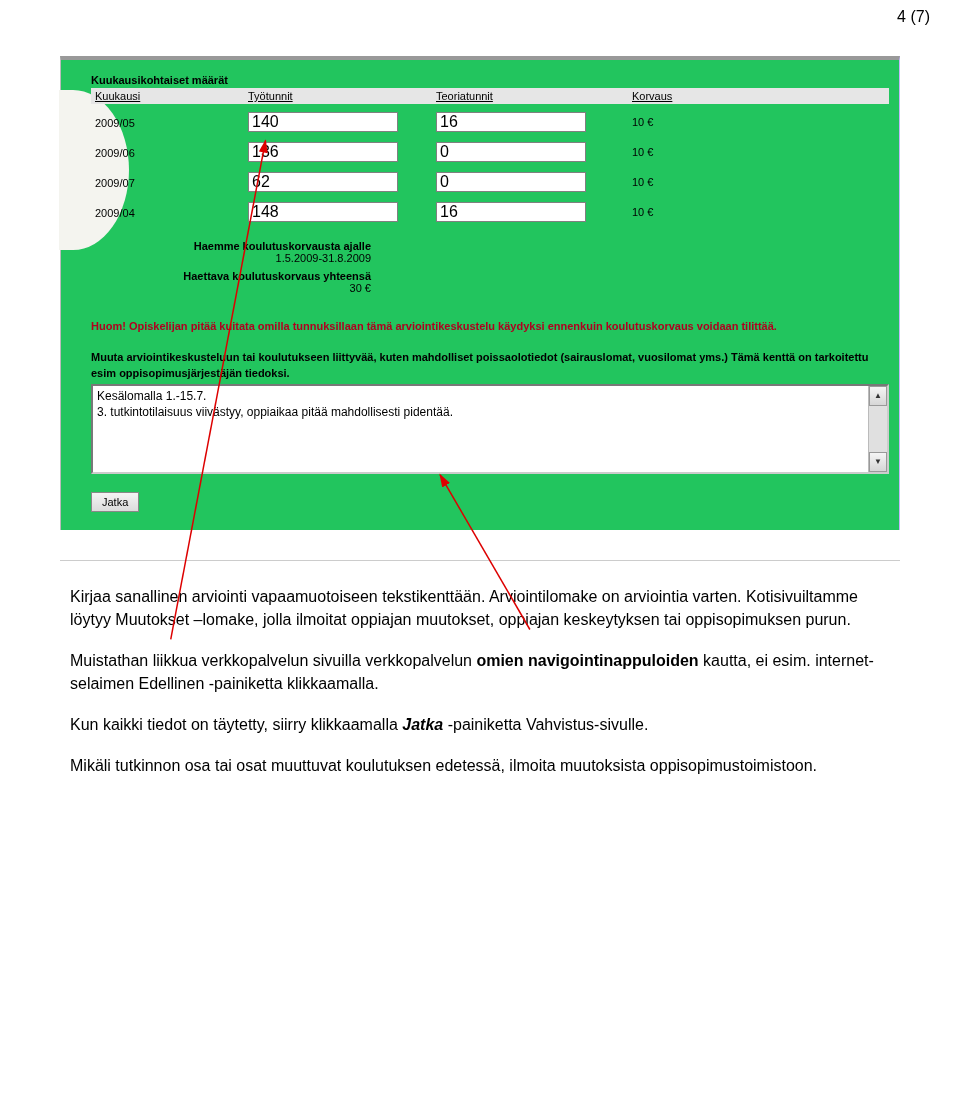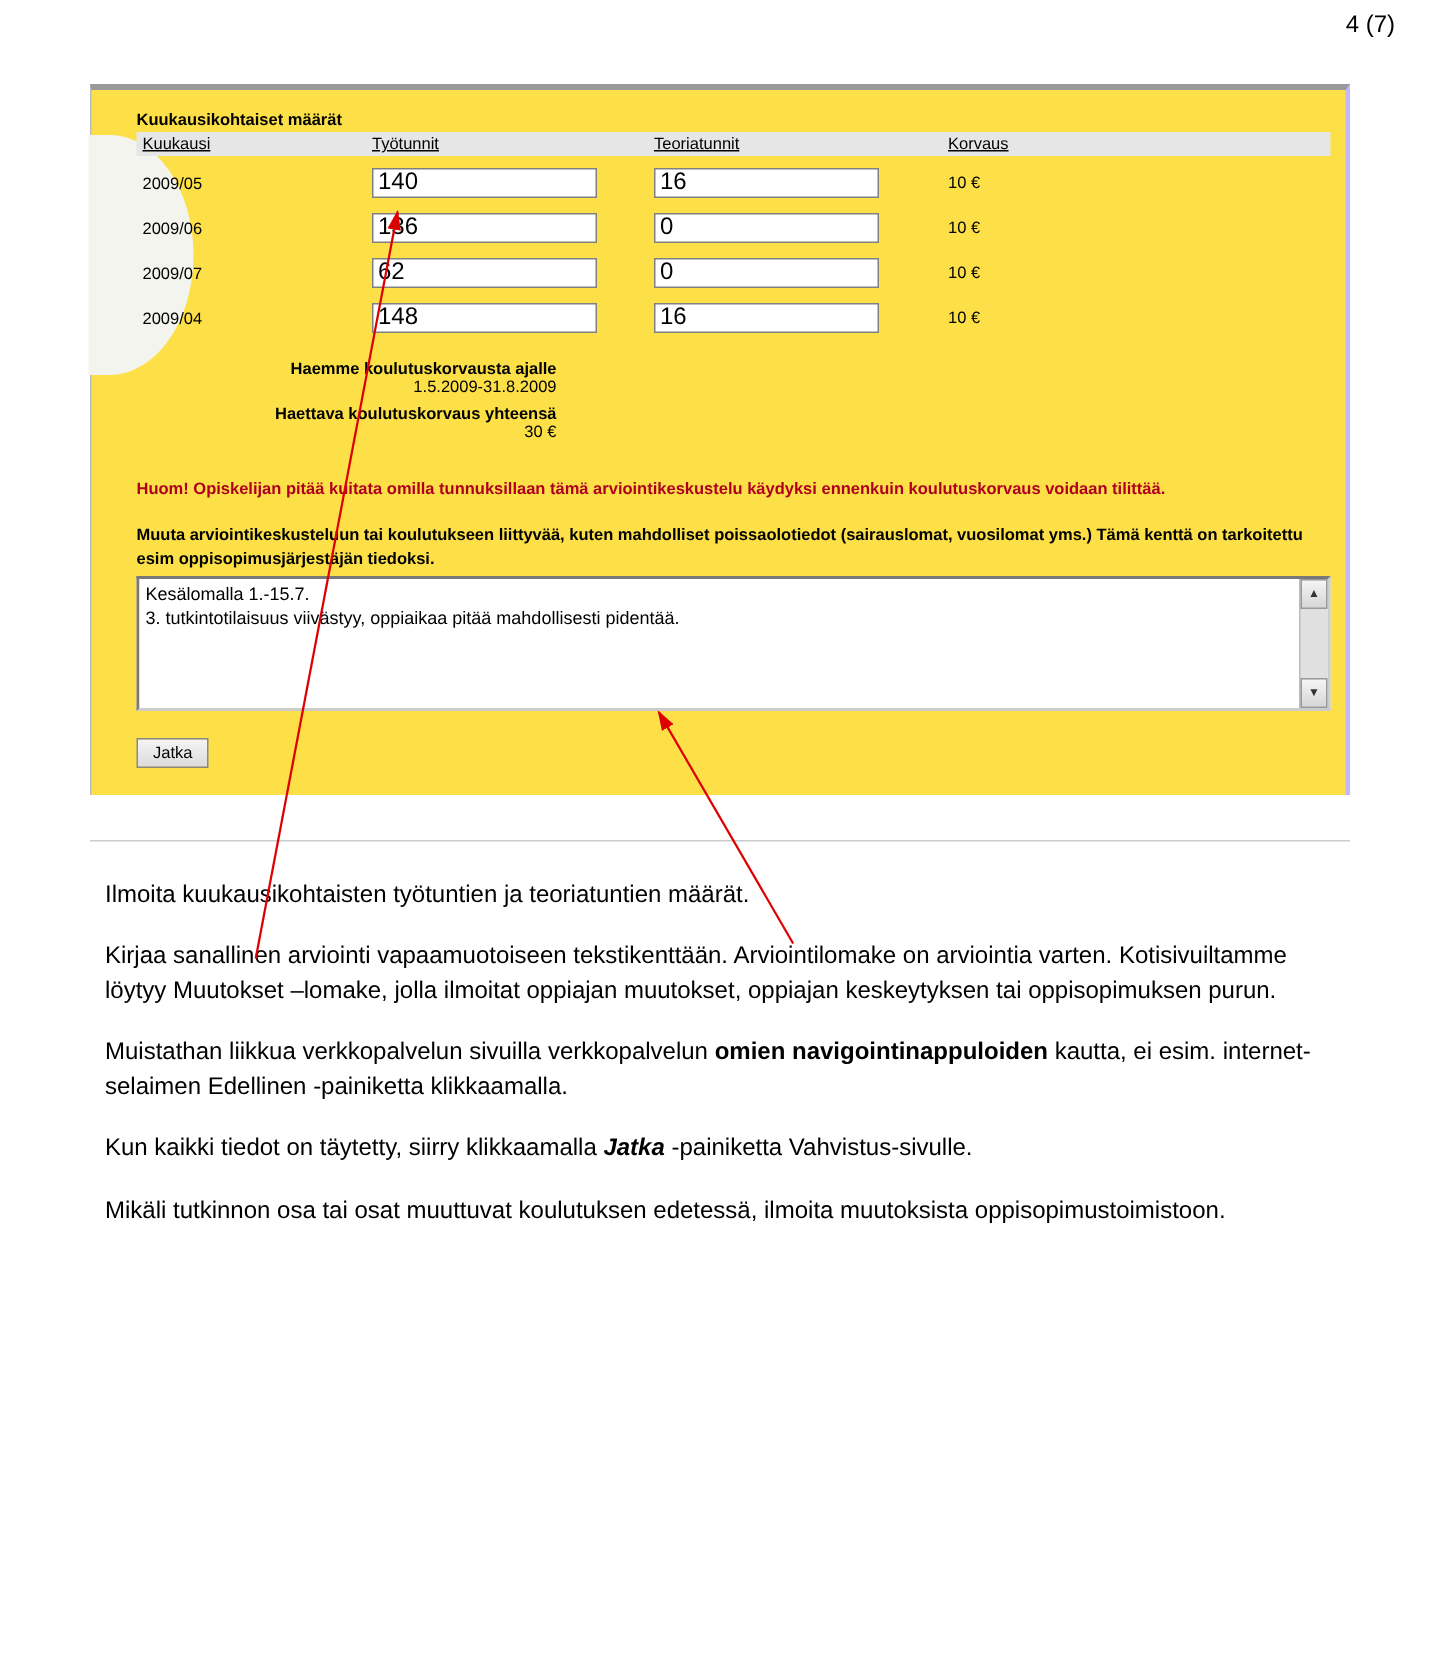--- a/index.html
+++ b/index.html
@@ -15,22 +15,22 @@
     text-align: right;
     font-size: 16px;
     font-family: Arial, sans-serif;
     padding: 8px 30px 0 0;
   }
   .screenshot-outer {
     position: relative;
     margin: 30px 60px 0 60px;
     border-left: 1px solid #bbb;
     border-top: 4px solid #999;
-    border-right: 3px solid #c4b5fd;
-    background: #fde047;
+    border-right: 1px solid #c4b5fd;
+    background: #22c55e;
     padding: 0 0 18px 0;
   }
   .form-area {
     position: relative;
     padding: 10px 10px 0 30px;
   }
   .watermark-badge {
     position: absolute;
     left: -2px;
     top: 30px;
@@ -260,21 +260,20 @@
       </div>
     </div>
 
     <button class="jatka-btn">Jatka</button>
   </div>
 </div>
 
 <hr class="hr-rule">
 
 <div class="doc-text">
-  <p>Ilmoita kuukausikohtaisten työtuntien ja teoriatuntien määrät.</p>
   <p>Kirjaa sanallinen arviointi vapaamuotoiseen tekstikenttään. Arviointilomake on arviointia varten. Kotisivuiltamme löytyy Muutokset –lomake, jolla ilmoitat oppiajan muutokset, oppiajan keskeytyksen tai oppisopimuksen purun.</p>
   <p>
     <span>Muistathan liikkua verkkopalvelun sivuilla verkkopalvelun </span><span class="bold-inline">omien navigointinappuloiden</span><span> kautta, ei esim. internet-selaimen Edellinen -painiketta klikkaamalla.</span>
   </p>
   <p>
     <span>Kun kaikki tiedot on täytetty, siirry klikkaamalla </span><span class="italic-inline">Jatka</span><span> -painiketta Vahvistus-sivulle.</span>
   </p>
   <p>Mikäli tutkinnon osa tai osat muuttuvat koulutuksen edetessä, ilmoita muutoksista oppisopimustoimistoon.</p>
 </div>
 

